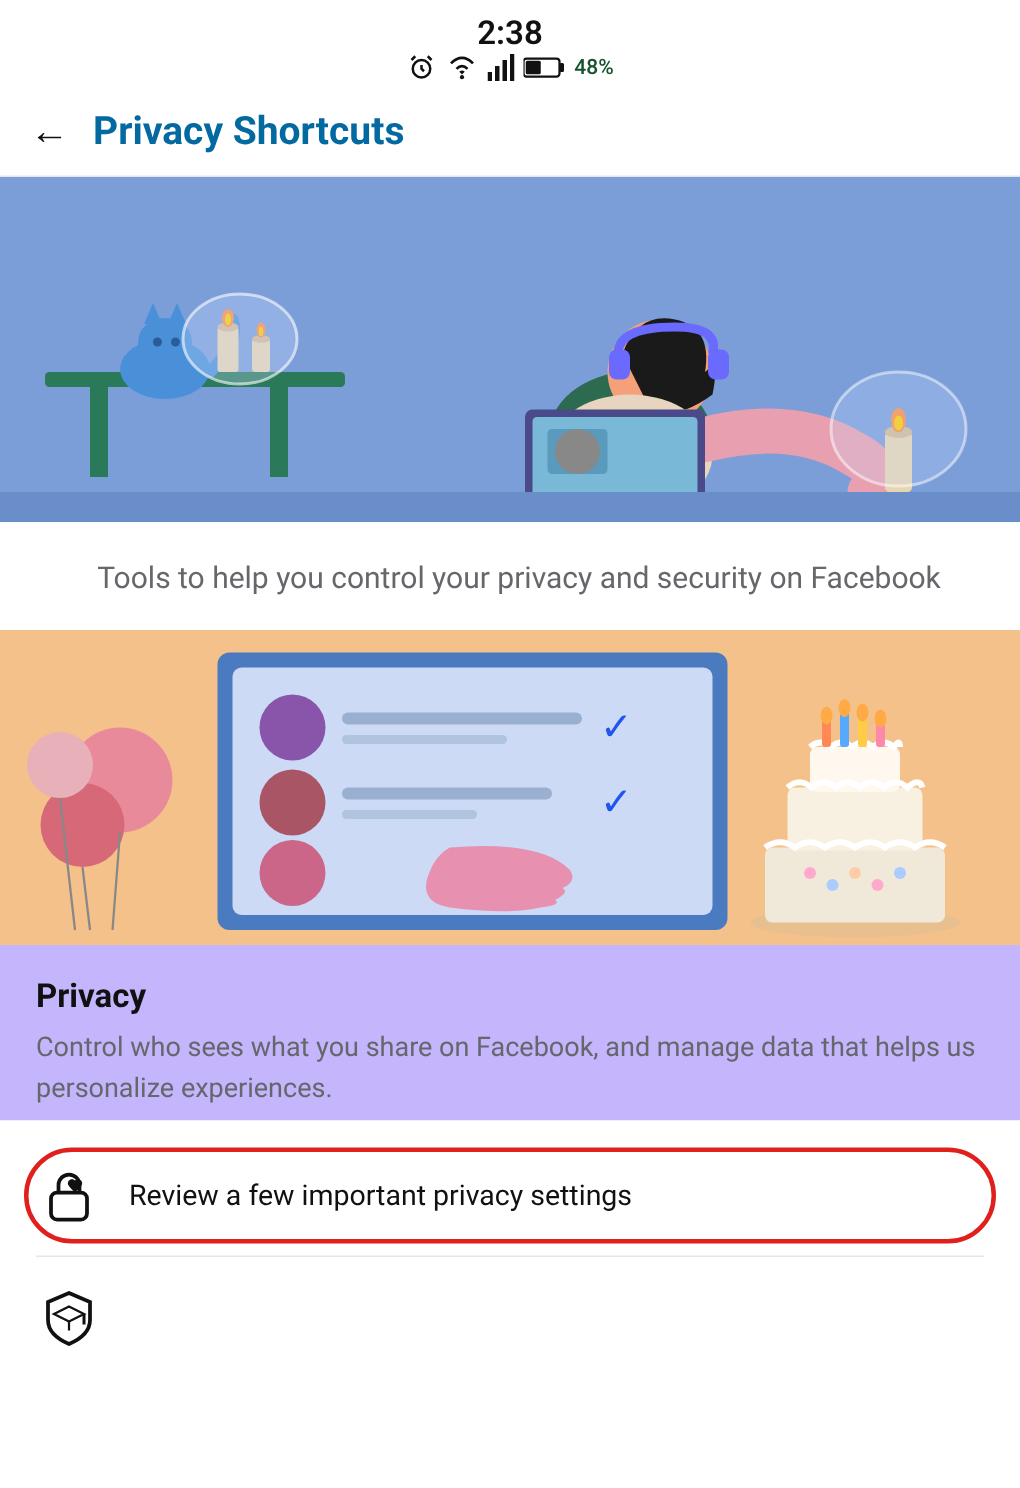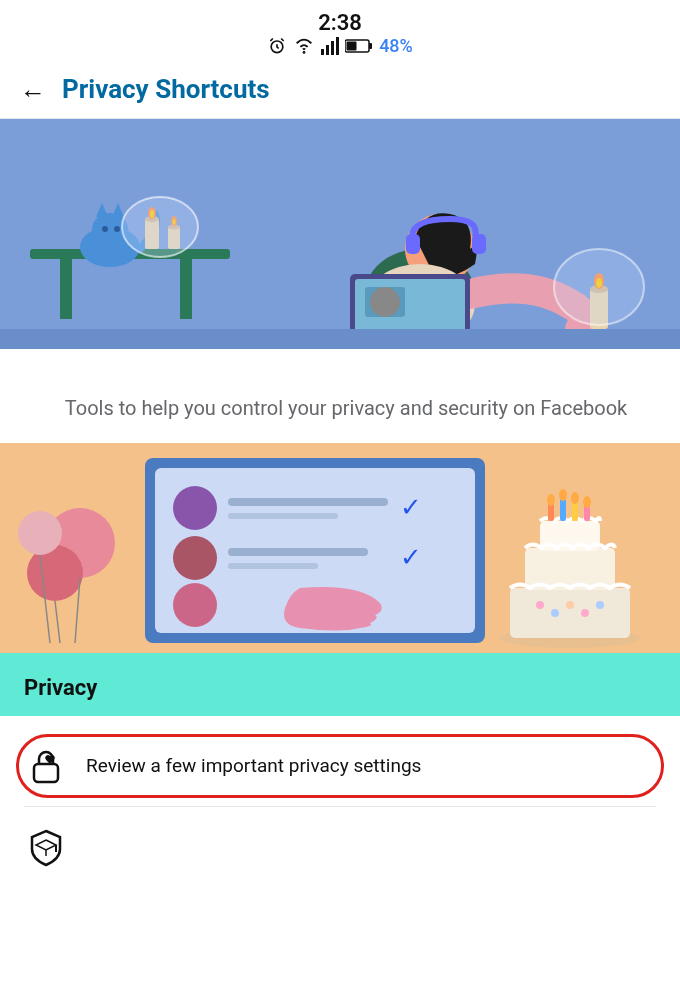--- a/index.html
+++ b/index.html
@@ -69,21 +69,20 @@
     .hero-svg {
       width: 100%;
       height: 100%;
     }
 
     
     .subtitle-section {
       text-align: center;
       padding: 22px 40px 20px 52px;
       background: #fff;
-      margin-top: 22px;
     }
     .subtitle-text {
       font-size: 20px;
       color: #65676b;
       line-height: 1.5;
     }
 
     
     .privacy-illustration {
       width: 100%;
@@ -92,21 +91,21 @@
       position: relative;
       overflow: hidden;
       display: flex;
       align-items: center;
       justify-content: center;
     }
 
     
     .privacy-section {
       padding: 22px 24px 8px 24px;
-      background: #5eead4;
+      background: #c4b5fd;
     }
     .privacy-title {
       font-size: 22px;
       font-weight: 700;
       color: #111;
       margin-bottom: 8px;
     }
     .privacy-desc {
       font-size: 18px;
       color: #65676b;
@@ -187,21 +186,21 @@
       <rect x="5" y="8" width="3" height="10" fill="#111"></rect>
       <rect x="10" y="4" width="3" height="14" fill="#111"></rect>
       <rect x="15" y="0" width="3" height="18" fill="#111"></rect>
     </svg>
 
     <svg width="28" height="16" viewBox="0 0 28 16">
       <rect x="0" y="2" width="24" height="12" rx="2" stroke="#111" stroke-width="1.5" fill="none"></rect>
       <rect x="1.5" y="3.5" width="10" height="9" rx="1" fill="#111"></rect>
       <rect x="24" y="5" width="3" height="6" rx="1" fill="#111"></rect>
     </svg>
-    <span style="font-size:18px;font-weight:500;color:#3b82f6;">48%</span>
+    <span style="font-size:14px;font-weight:500;color:#14532d;">48%</span>
   </div>
 </div>
 
 <div class="header">
   <span class="back-arrow">←</span>
   <span class="header-title">Privacy Shortcuts</span>
 </div>
 
 <div class="hero-illustration">
   <svg class="hero-svg" viewBox="0 0 680 230" xmlns="http://www.w3.org/2000/svg">
@@ -330,20 +329,21 @@
     <circle cx="540" cy="162" r="4" fill="#ffaacc"></circle>
     <circle cx="555" cy="170" r="4" fill="#aaccff"></circle>
     <circle cx="570" cy="162" r="4" fill="#ffccaa"></circle>
     <circle cx="585" cy="170" r="4" fill="#ffaacc"></circle>
     <circle cx="600" cy="162" r="4" fill="#aaccff"></circle>
   </svg>
 </div>
 
 <div class="privacy-section">
   <div class="privacy-title">Privacy</div>
+  <div class="privacy-desc">Control who sees what you share on Facebook, and manage data that helps us personalize experiences.</div>
 </div>
 
 <div class="menu-items">
 
   <div class="menu-item" style="position:relative;">
     <div class="oval-highlight"></div>
     <div class="menu-item-icon">
       <svg width="40" height="40" viewBox="0 0 40 40" xmlns="http://www.w3.org/2000/svg">
 
         <rect x="8" y="18" width="24" height="18" rx="4" stroke="#111" stroke-width="2.5" fill="none"></rect>

